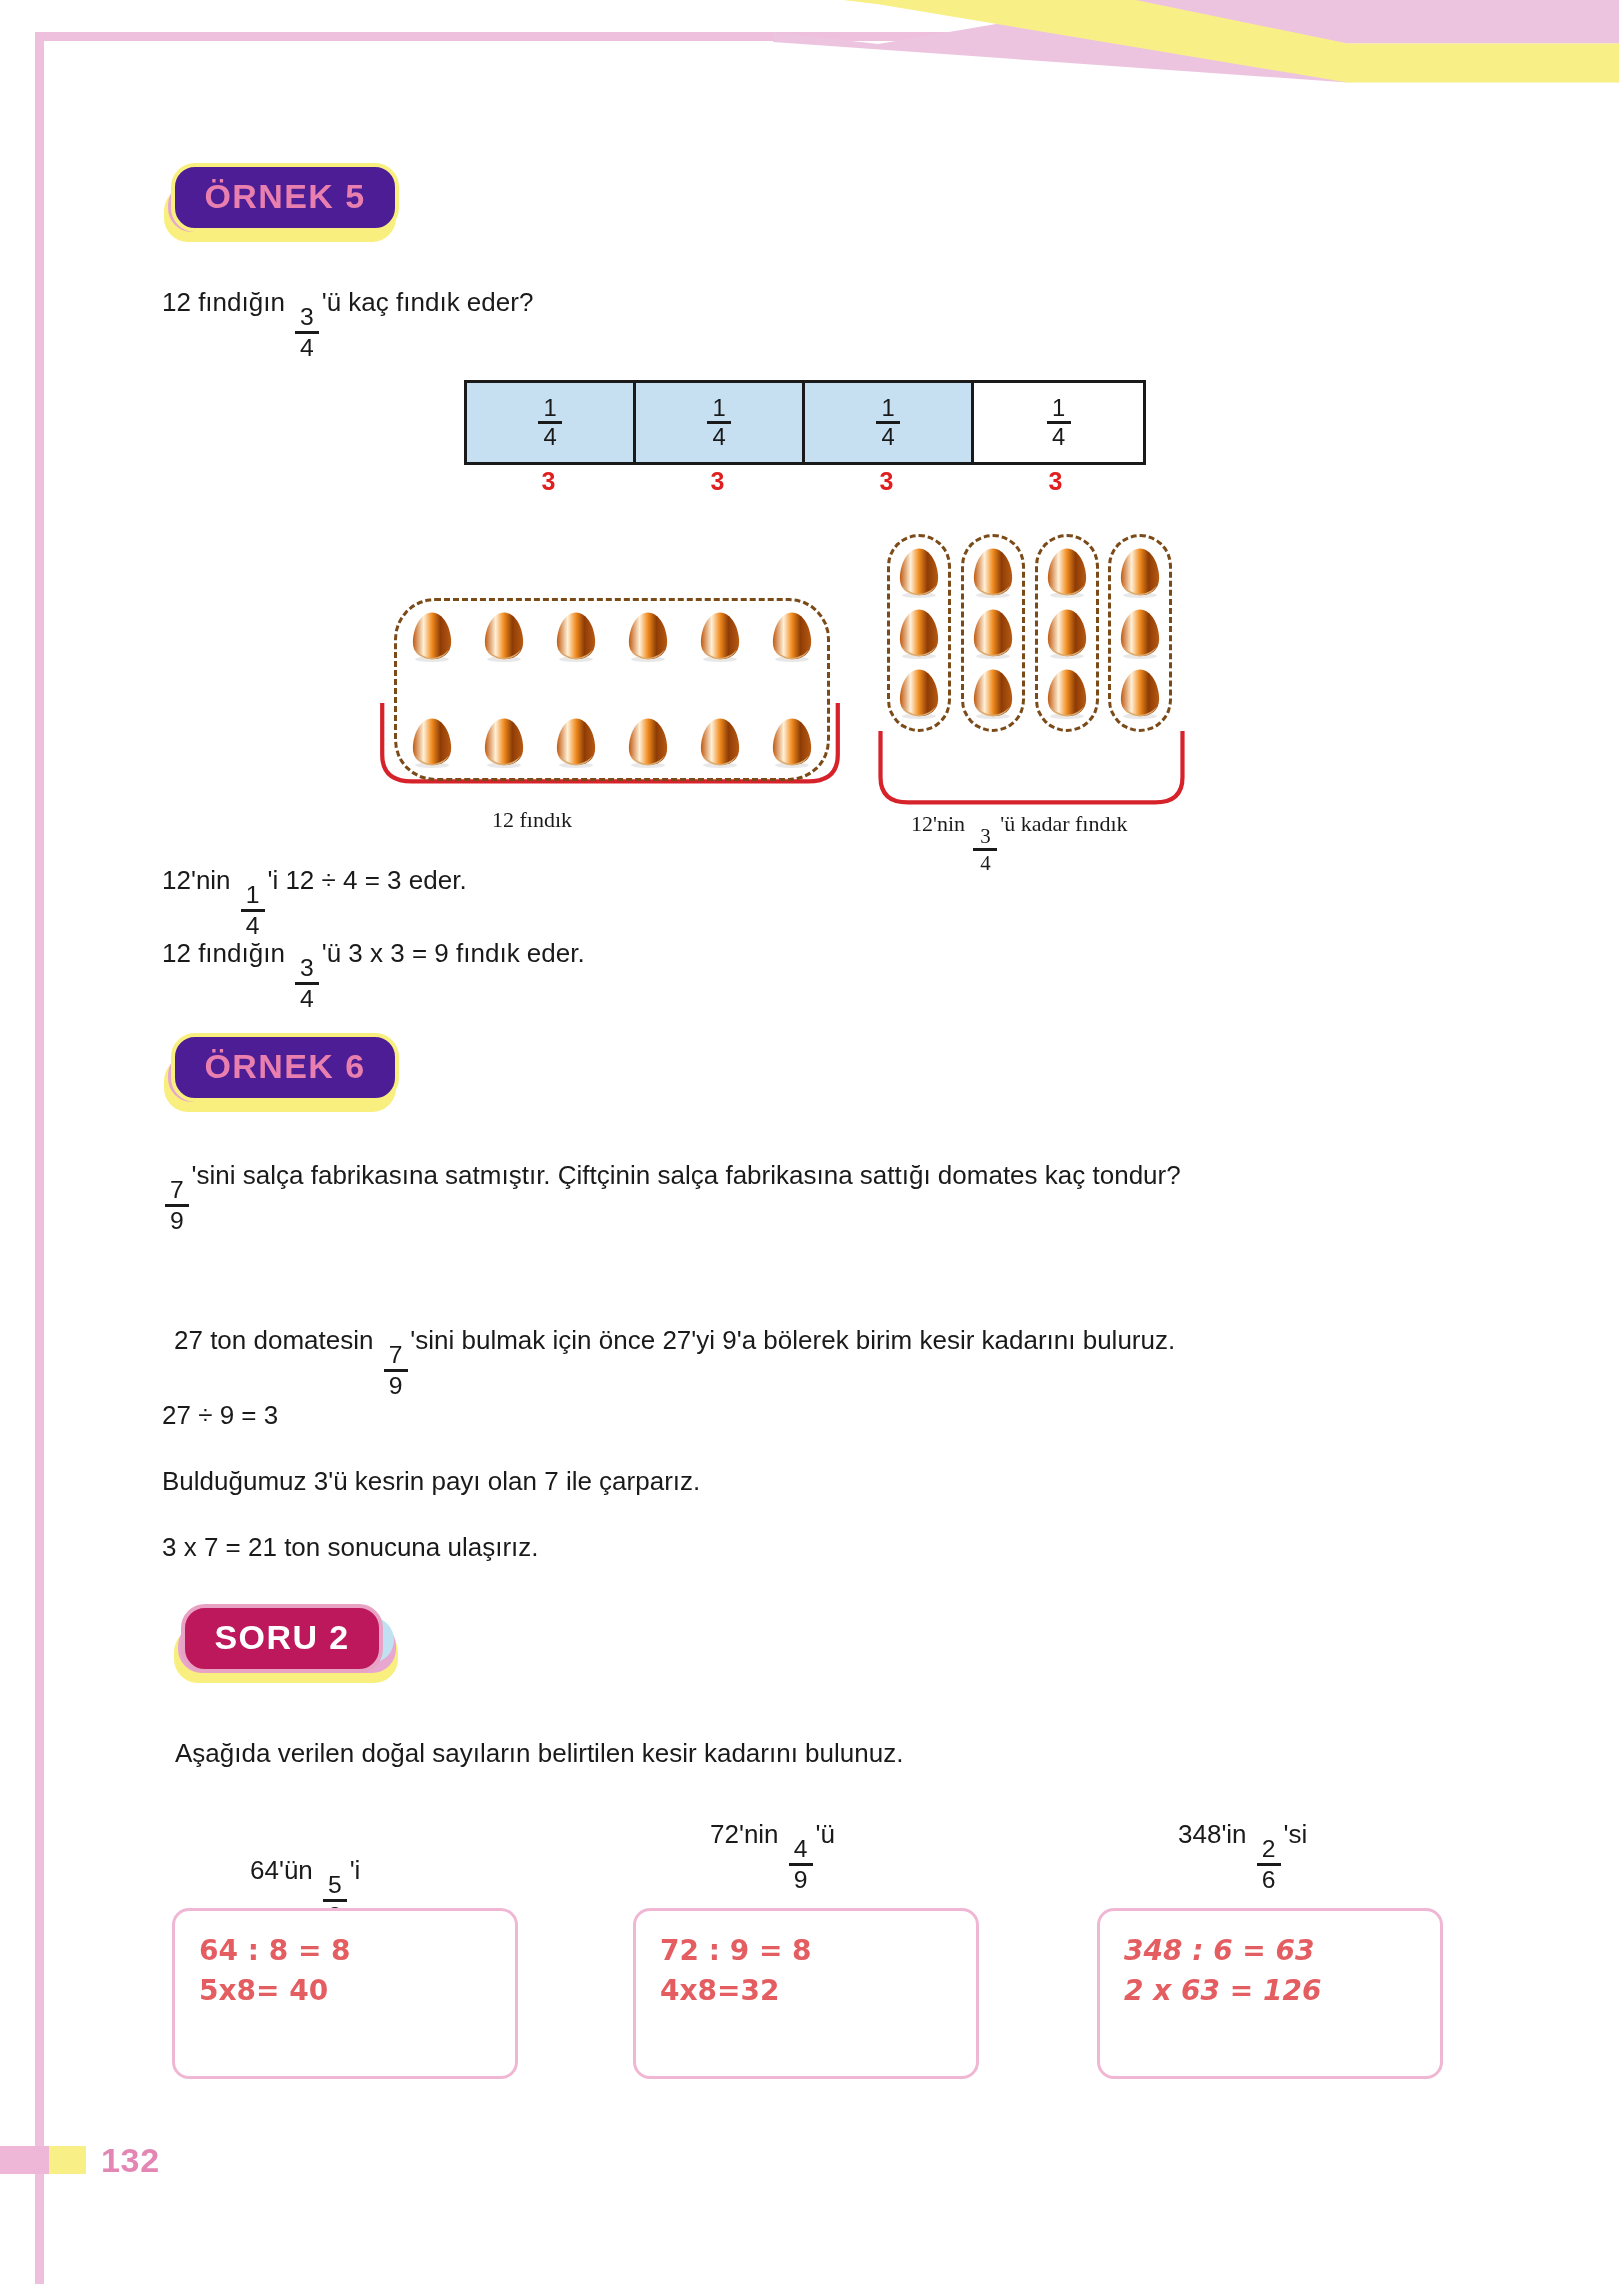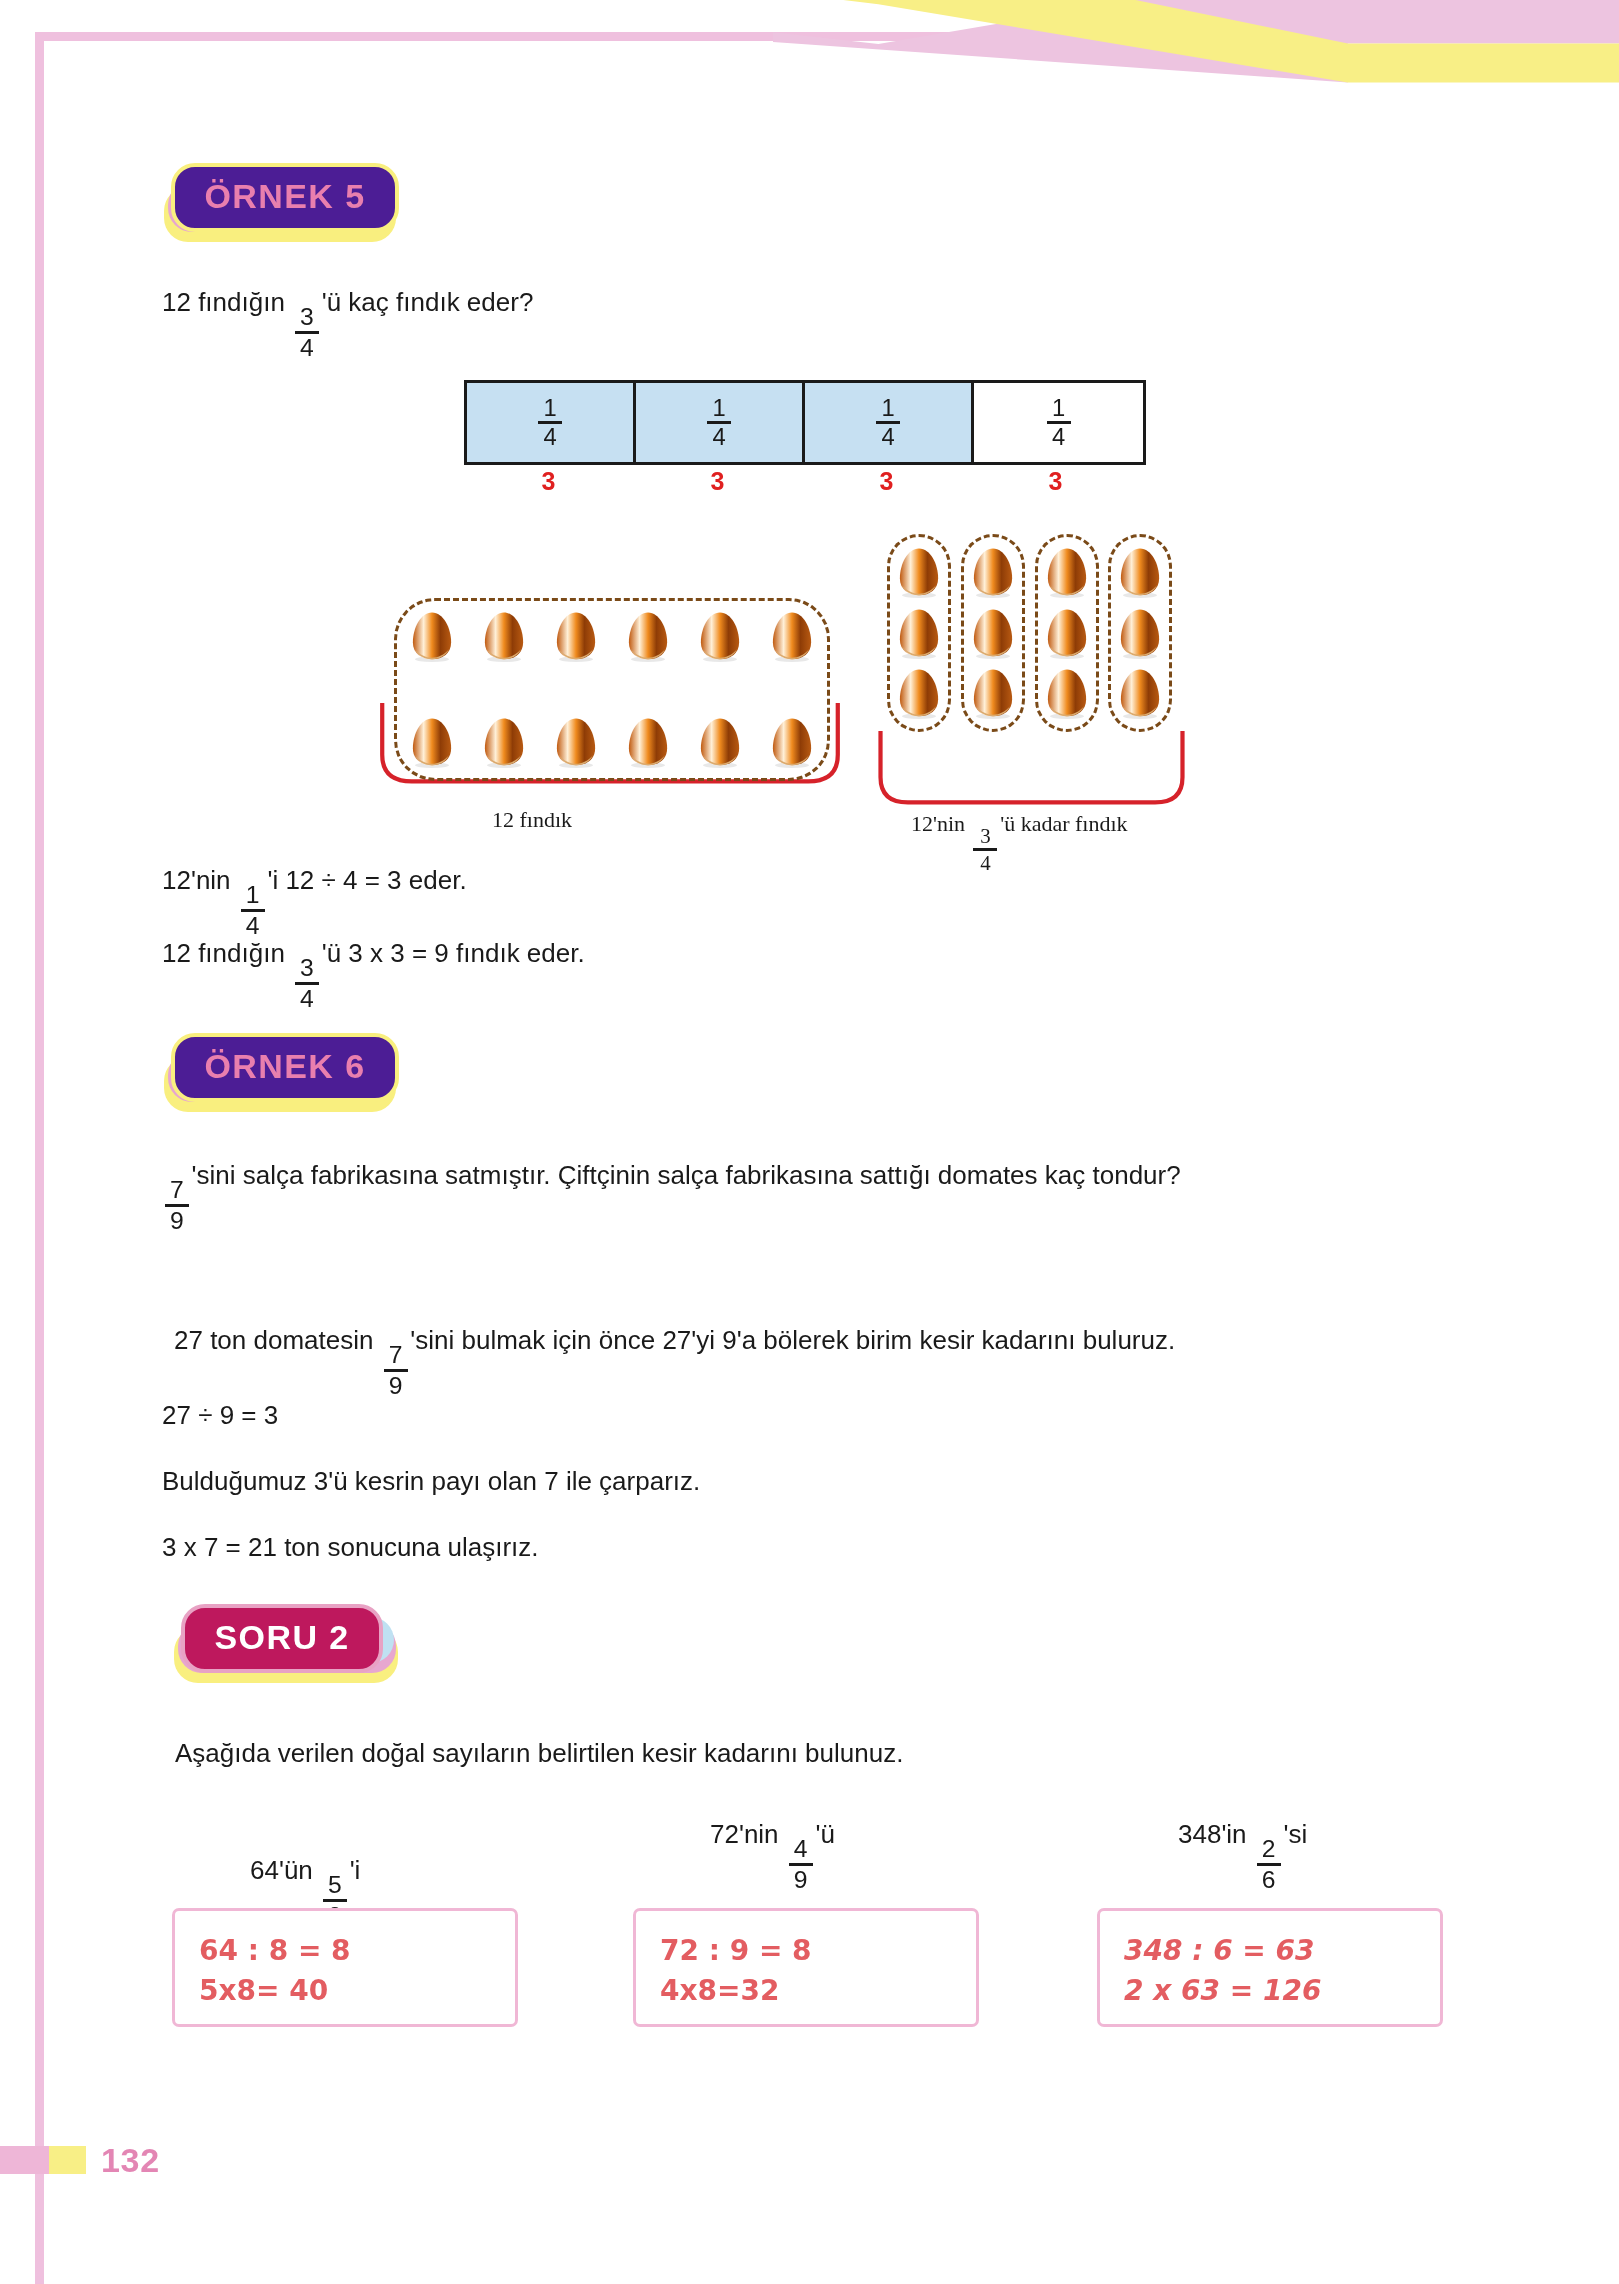--- a/index.html
+++ b/index.html
@@ -98,22 +98,22 @@
   #group-right{position:absolute;left:887px;top:534px;display:flex;gap:9.8px;}
   #group-right .col{
     border:3.5px dashed #7a4a18;border-radius:32px;
     padding:9.8px 7px;display:flex;flex-direction:column;gap:9.8px;
     align-items:center;
   }
   #right-red{position:absolute;left:877px;top:731px;width:309px;height:77px;}
 
   
   .answer-box{
-    position:absolute;width:346px;height:119px;
-    border:3.5px solid #f0b7d5;border-radius:7px;background:#ffffff;
+    position:absolute;width:346px;height:171px;
+    border:3.5px solid #f0b7d5;border-radius:17px;background:#ffffff;
     box-sizing:border-box;
   }
   .answer-box .hw{
     position:absolute;left:24px;top:19.7px;
     color:#e0474c;font-size:28px;line-height:1.45;
     font-family:"DejaVu Sans",sans-serif;font-weight:bold;
     opacity:.88;white-space:pre-line;
   }
 
   .ex-label{position:absolute;font-size:26px;white-space:nowrap;}

